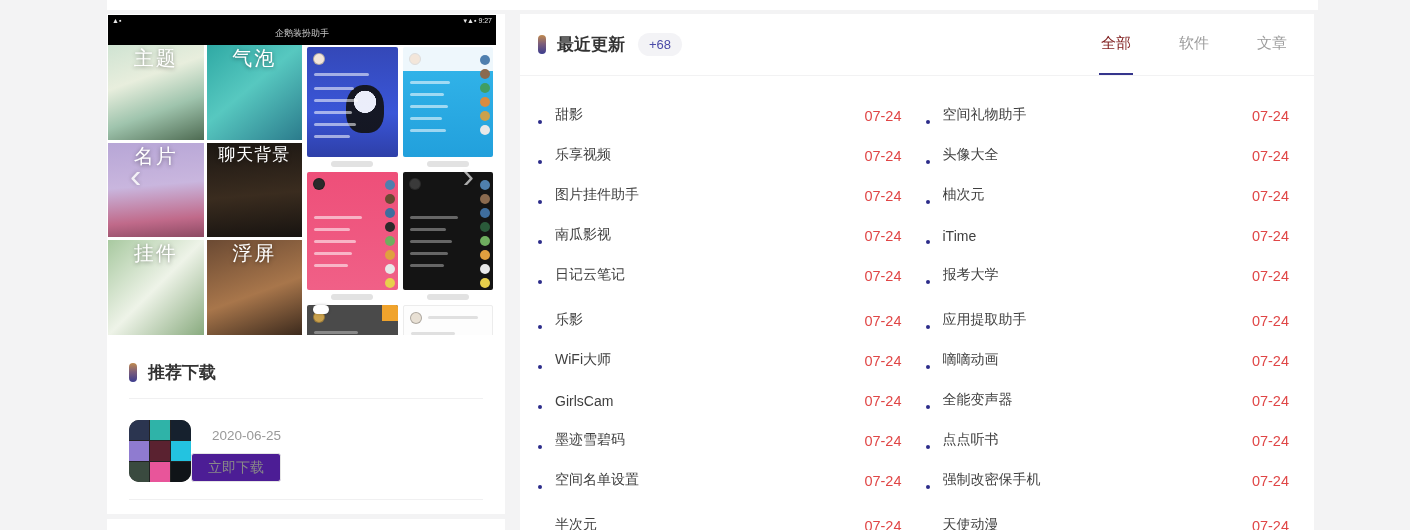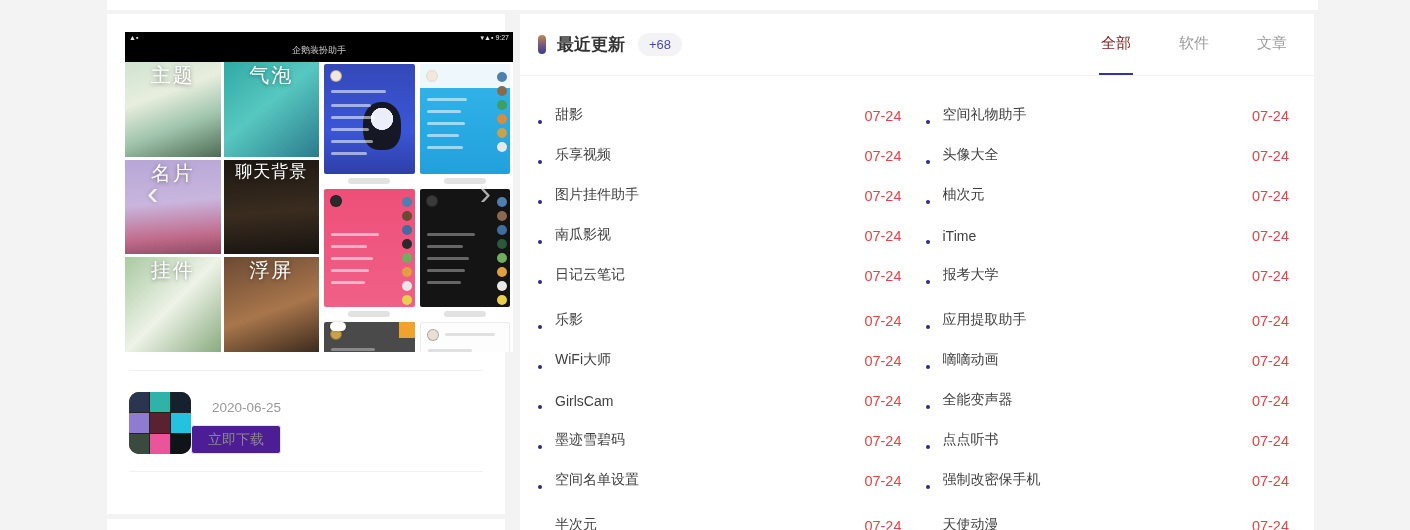--- a/index.html
+++ b/index.html
@@ -6,21 +6,21 @@
   html,body { width:1410px; height:530px; overflow:hidden;
     font-family:"Liberation Sans","DejaVu Sans",sans-serif;
     background:#f3f3f4; }
 
   .top-strip { position:absolute; left:107px; top:0; width:1211px; height:10px; background:#fff; }
 
   
   .left-card { position:absolute; left:107px; top:14px; width:398px; height:500px; background:#fff; }
   .left-stub { position:absolute; left:107px; top:519px; width:398px; height:11px; background:#fff; }
 
-  .carousel { position:relative; margin:18px; width:388px; height:320px; overflow:hidden; background:#fff; cursor:pointer; }
+  .carousel { position:relative; margin:1px; width:388px; height:320px; overflow:hidden; background:#fff; cursor:pointer; }
   .ph-header { display:flex; height:30px; background:#000; }
   .ph-half { position:relative; flex:1; display:flex; flex-direction:column; }
   .ph-status { display:flex; justify-content:space-between; padding:1px 4px 0 4px; font-size:7px; color:#e8e8e8; line-height:9px; }
   .ph-title { text-align:center; color:#c9c9c9; font-size:9px; line-height:17px; }
 
   .ph-body { display:flex; height:290px; }
   .photo-grid { width:196px; display:grid; grid-template-columns:1fr 1fr; grid-template-rows:1fr 1fr 1fr; gap:3px; background:#fff; padding-right:2px; }
   .tile { position:relative; display:flex; align-items:flex-start; justify-content:center;font-family:Liberation Mono, monospace; }
   .tile span { color:#fff; font-size:20px; letter-spacing:2px; font-weight:500; text-shadow:0 1px 4px rgba(0,0,0,.45); white-space:nowrap; }
   .tile.t4 span { font-size:17px; letter-spacing:1px; }
@@ -192,20 +192,24 @@
         </div>
       </div>
     </div>
 
     <span class="car-prev">‹</span>
     <span class="car-next">›</span>
     <span class="car-dot"></span>
   </div>
 
   <div class="sec">
+    <div class="sec-head">
+      <span class="bar-ico"></span>
+      <span class="sec-title">推荐下载</span>
+    </div>
     <div class="sec-div"></div>
 
     <div class="dl-item">
       <div class="dl-thumb">
         <i style="background:#2b3550"></i>
           <i style="background:#2fb3a8"></i>
           <i style="background:#16212e"></i>
         <i style="background:#8f7bd0"></i>
           <i style="background:#5a2230"></i>
           <i style="background:#23c3e0"></i>

